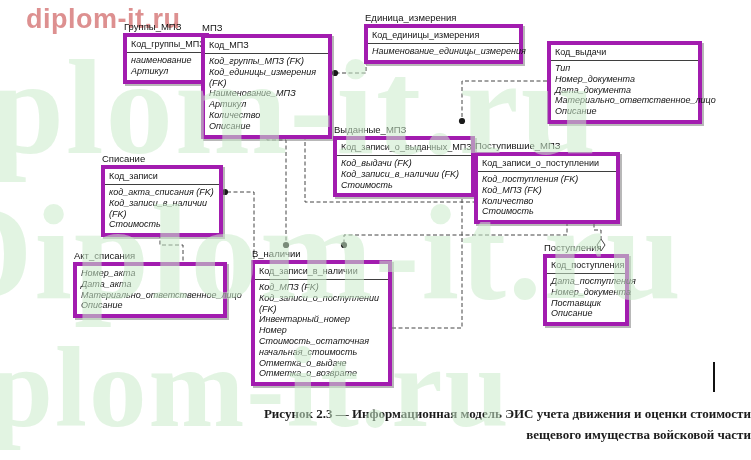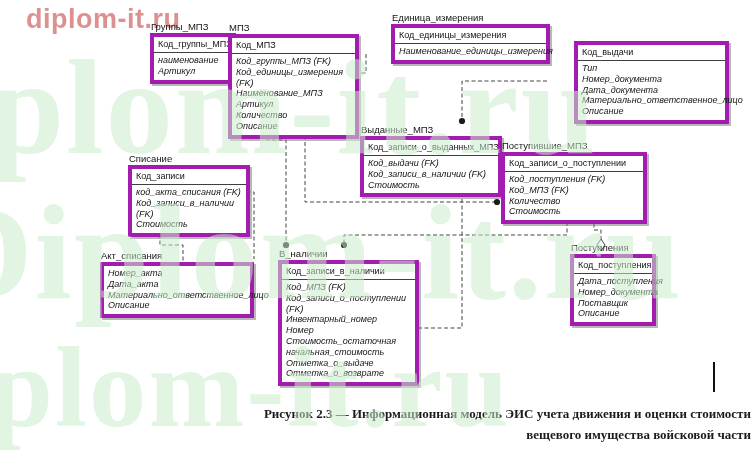--- a/index.html
+++ b/index.html
@@ -17,21 +17,21 @@
   .wm-row{
     position:absolute;white-space:nowrap;font-family:"Liberation Serif",serif;
     font-weight:bold;color:rgba(203,235,203,0.55);letter-spacing:2px;line-height:1;
   }
   .wm-r1{left:-150px;top:40px;font-size:135px;}
   .wm-r2{left:-65px;top:185px;font-size:135px;}
   .wm-r3{left:-130px;top:330px;font-size:115px;}
   
   svg.connectors{position:absolute;left:0;top:0;z-index:1;}
   
-  .entity{position:absolute;z-index:2;margin-left:27px;}
+  .entity{position:absolute;z-index:2;}
   .entity .etitle{font-size:9.5px;color:#141414;margin:0 0 1px 1px;height:11px;line-height:11px;}
   .entity .ebox{
     background:#fff;border:4px solid #a21caf;
     box-shadow:2px 2px 0 rgba(125,125,125,0.55);
   }
   .entity .pk{
     border-bottom:1px solid #3f3f3f;padding:2px 4px;font-size:9px;line-height:11px;
     white-space:pre-line;color:#141414;
   }
   .entity .attrs{

